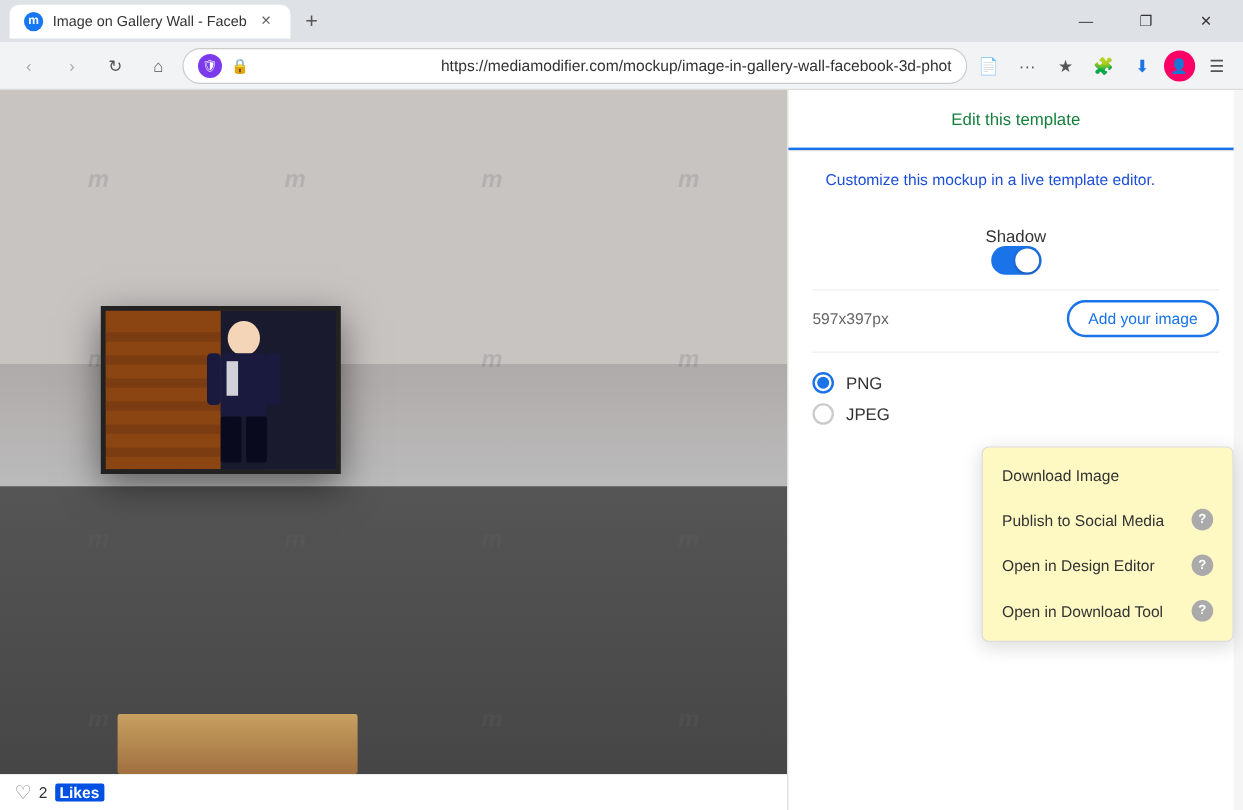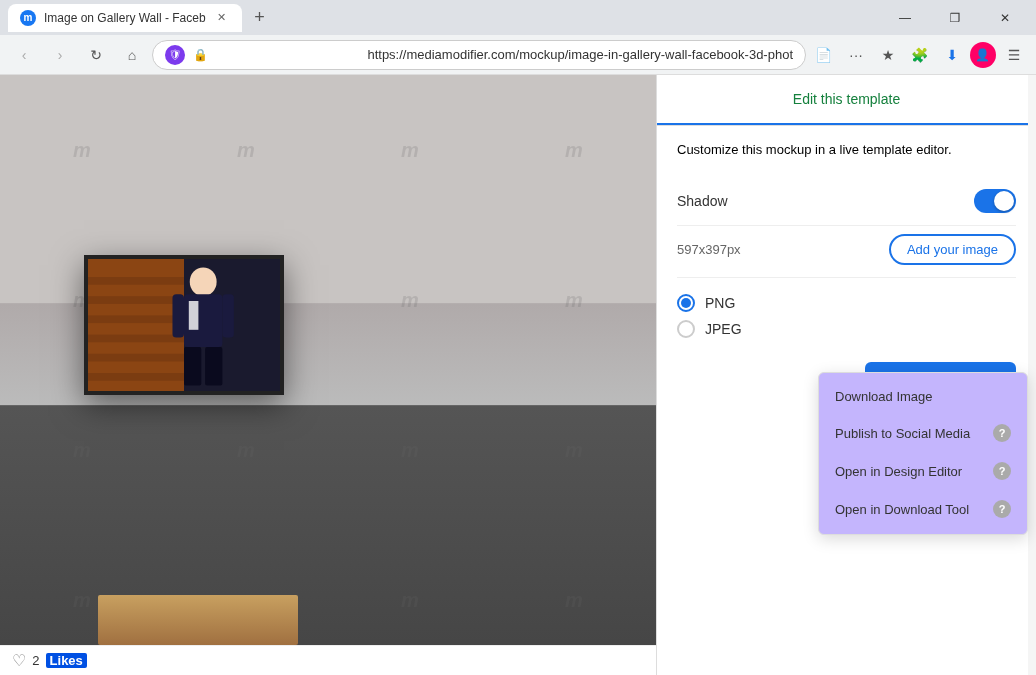--- a/index.html
+++ b/index.html
@@ -328,30 +328,32 @@
 
     
     .panel-content {
       padding: 16px 20px;
       flex: 1;
       overflow-y: auto;
     }
 
     .description {
       font-size: 13px;
-      color: #000000;
+      color: #1d4ed8;
       margin-bottom: 20px;
+      margin-left: 11px;
     }
 
     .option-row {
       display: flex;
       align-items: center;
       justify-content: space-between;
       padding: 12px 0;
       border-bottom: 1px solid #eee;
+      flex-direction: column;
     }
 
     .option-label {
       font-size: 14px;
       color: #333;
       font-weight: 500;
     }
 
     
     .toggle {
@@ -468,21 +470,21 @@
       bottom: 0;
       width: 8px;
       background: #f5f5f5;
     }
 
     
     .dropdown-menu {
       position: absolute;
       right: 8px;
       bottom: 140px;
-      background: #c4b5fd;
+      background: #fef9c3;
       border: 1px solid #ddd;
       border-radius: 6px;
       box-shadow: 0 4px 16px rgba(0,0,0,0.15);
       width: 210px;
       z-index: 100;
       padding: 6px 0;
     }
 
     .dropdown-item {
       display: flex;

